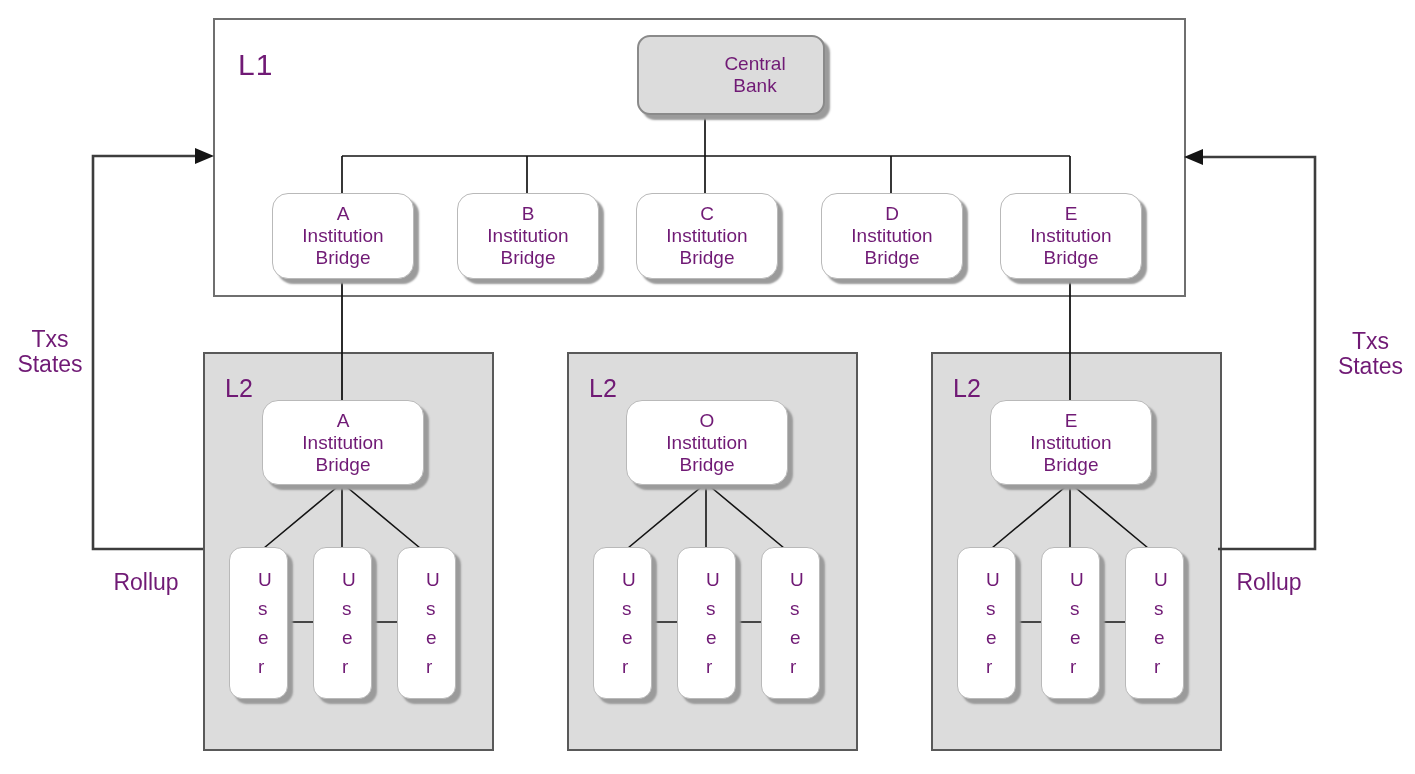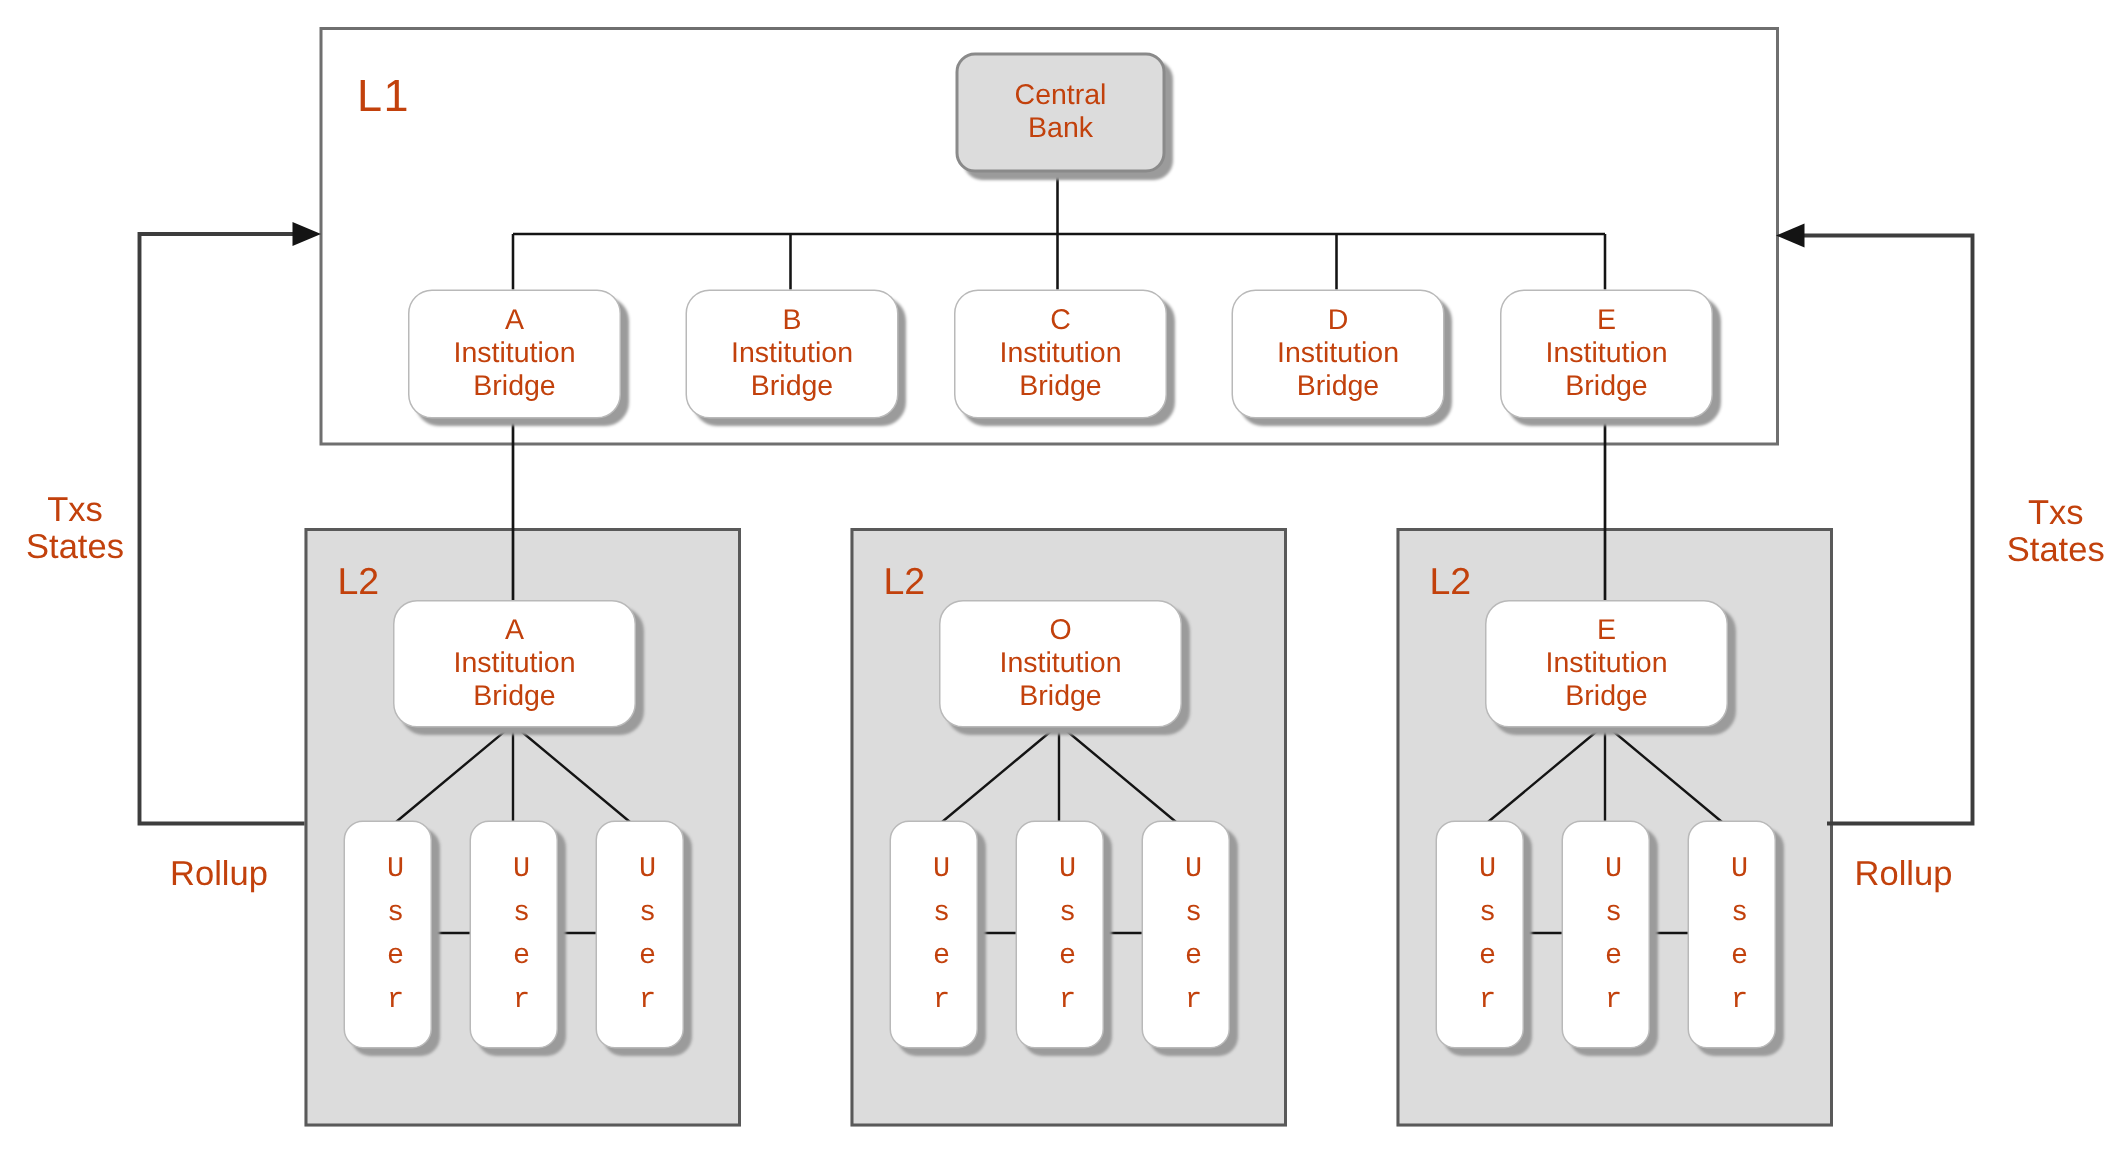--- a/index.html
+++ b/index.html
@@ -1,18 +1,18 @@
 <!DOCTYPE html>
 <html><head>
 <meta charset="utf-8">
 <style>
   html,body { margin:0; padding:0; background:#ffffff; }
   .canvas {
     position:relative; width:1415px; height:774px; background:#ffffff;
-    font-family:"Liberation Sans","DejaVu Sans",sans-serif; color:#c2410c;
+    font-family:"Liberation Sans","DejaVu Sans",sans-serif; color:#701a75;
     overflow:hidden;
   }
   .abs { position:absolute; }
   svg.lines { position:absolute; left:0; top:0; z-index:5; pointer-events:none; }
 
   .l1-box { border:2px solid #6f6f6f; background:transparent; z-index:2; }
   .l1-label { font-size:30px; letter-spacing:1px; z-index:10; }
 
   .l2-box { background:#dcdcdc; border:2px solid #595959; z-index:1; }
   .l2-label { position:absolute; left:20px; top:20px; font-size:25px; z-index:10; }
@@ -20,21 +20,21 @@
   .node {
     position:absolute; display:flex; align-items:center; justify-content:center;
     text-align:center; background:#ffffff; border:1px solid #b9b9b9;
     border-radius:16px; box-shadow:5px 5px 2px #9b9b9b; z-index:10;
   }
   .node-text { white-space:pre-line; font-size:19px; line-height:22px; }
   .node.bank { background:#dcdcdc; border:2px solid #8a8a8a; border-radius:13px; }
   .node.user { border-radius:13px; }
   .user-text {
     width:1px; word-break:break-all; white-space:normal; overflow:visible;
-    text-align:right; font-size:19px; line-height:29px;font-family:Liberation Mono, monospace;
+    text-align:right; font-size:19px; line-height:29px;
   }
   .side-label { font-size:23px; line-height:25px; text-align:center; white-space:pre-line; z-index:10; }
 </style>
 </head>
 <body>
 
 <div class="canvas">
 
   <svg class="lines" width="1415" height="774" viewBox="0 0 1415 774">
 
@@ -52,21 +52,21 @@
     <path d="M203 549 H93 V156 H197" fill="none" stroke="#3d3d3d" stroke-width="2.6"></path>
     <polygon points="214,156 195,148 195,164" fill="#141414"></polygon>
 
     <path d="M1218 549 H1315 V157 H1201" fill="none" stroke="#3d3d3d" stroke-width="2.6"></path>
     <polygon points="1184,157 1203,149 1203,165" fill="#141414"></polygon>
   </svg>
 
   <div class="abs l1-box" style="left:213px; top:18px; width:969px; height:275px;"></div>
   <div class="abs l1-label" style="left:238px; top:48px;">L1</div>
 
-  <div class="node bank" style="left:637px; top:35px; width:136px; height:76px;">
+  <div class="node bank" style="left:637px; top:35px; width:136px; height:76px;padding-left:48px;">
     <span class="node-text">Central
 Bank</span>
   </div>
 
   <div class="node" style="left:272px; top:193px; width:140px; height:84px;">
     <span class="node-text">A
 Institution
 Bridge</span>
   </div>
   <div class="node" style="left:457px; top:193px; width:140px; height:84px;">

